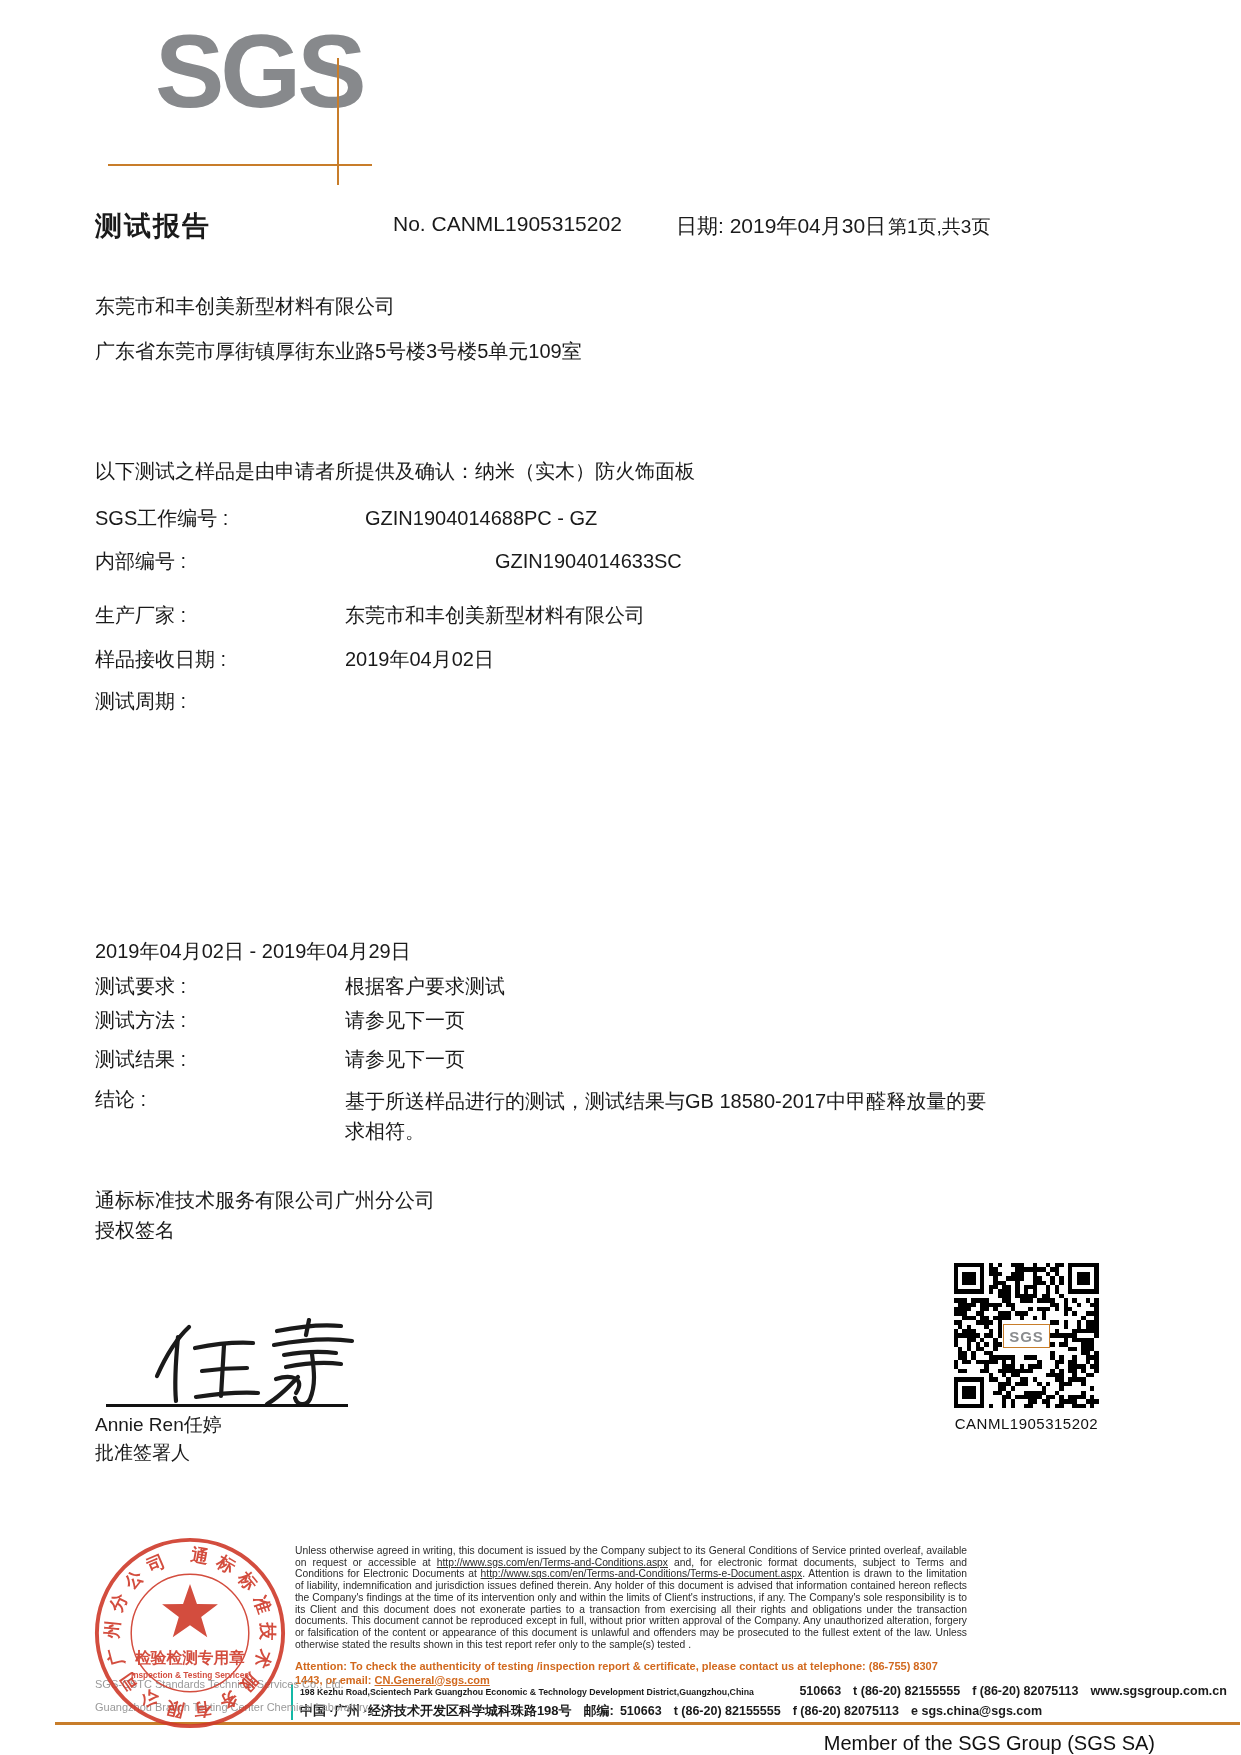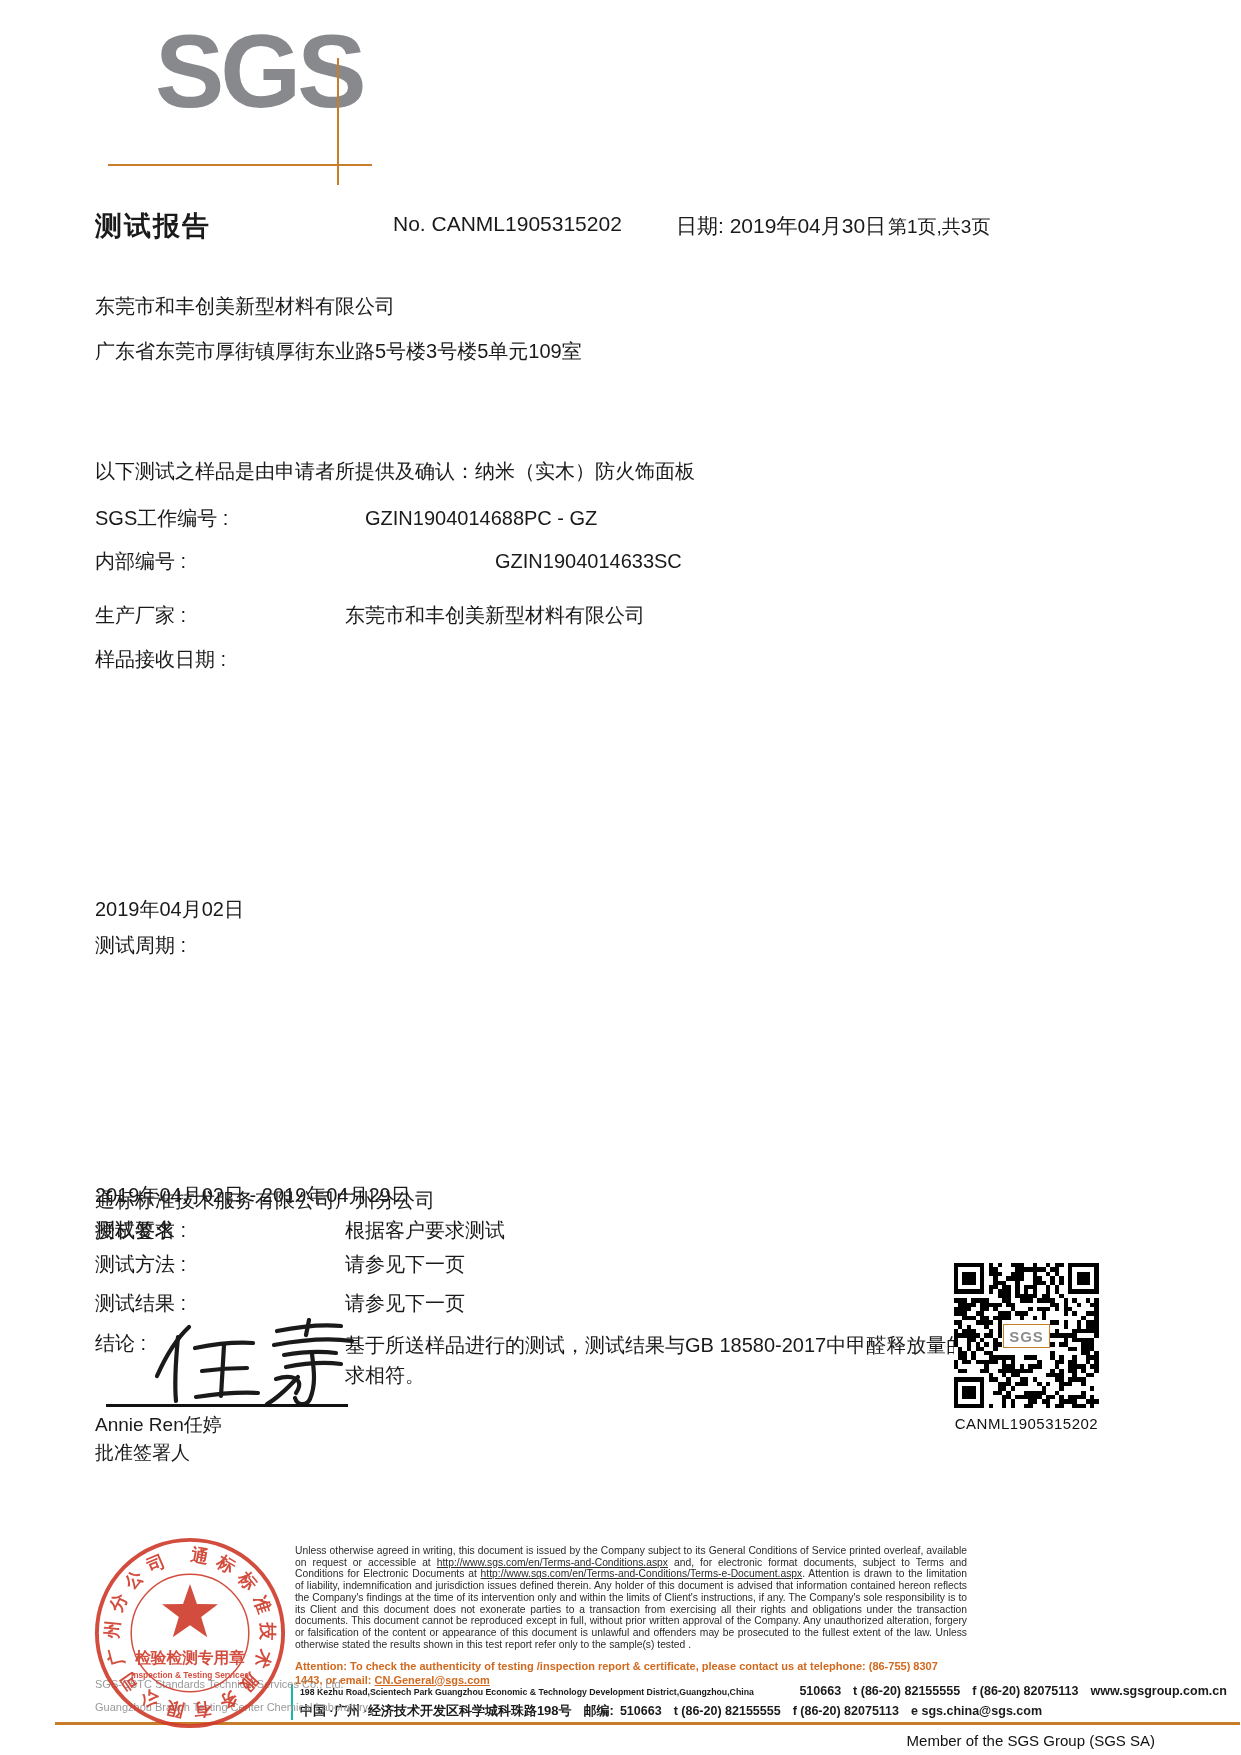--- a/index.html
+++ b/index.html
@@ -31,21 +31,21 @@
   
   .sample-line { position:absolute; left:95px; top:458px; font-size:20px; }
   
   .fields { position:absolute; left:95px; top:505px; width:1060px; }
   .frow { display:flex; line-height:27px; font-size:20px; }
   .frow .flabel { width:250px; flex:0 0 250px; }
   .frow .fvalue { width:660px; }
   .frow:nth-of-type(1){margin-bottom:16px;gap:20px;}
   .frow:nth-of-type(2){margin-bottom:27px;justify-content:space-between;}
   .frow:nth-of-type(3){margin-bottom:17px;}
-  .frow:nth-of-type(4){margin-bottom:9px;flex-direction:column;}
+  .frow:nth-of-type(4){margin-bottom:15px;}
   .frow:nth-of-type(5){margin-bottom:8px;flex-direction:column;}
   .frow:nth-of-type(6){margin-bottom:7px;}
   .frow:nth-of-type(7){margin-bottom:12px;}
   .frow:nth-of-type(8){margin-bottom:13px;}
   .frow .fvalue.wrap { line-height:30px; }
   
   .signoff { position:absolute; left:95px; top:1185px; font-size:20px; line-height:30px; }
   .sig-script { position:absolute; left:125px; top:1318px; }
   .sig-line { position:absolute; left:106px; top:1404px; width:242px; height:3px; background:#111; }
   .sig-name { position:absolute; left:95px; top:1412px; font-size:19px; }
@@ -72,21 +72,21 @@
   .addr-block {
     position:absolute; left:291px; top:1684px; width:1068px;
     border-left:2px solid #14b8a6; padding-left:7px;
   }
   .addr-row { display:flex; align-items:baseline; white-space:nowrap; height:18px; }
   .addr-row .small-en { font-size:9.5px; font-weight:bold; transform:scaleX(0.92); transform-origin:left; }
   .addr-row .cn { font-size:13px; font-weight:bold; }
   .addr-row .big { font-size:12.5px; font-weight:bold; margin-left:6px; }
   .addr-row .sp { margin-left:12px; }
   .footer-rule { position:absolute; left:55px; top:1722px; width:1185px; height:3px; background:#c87d2a; }
-  .member { position:absolute; right:86px; top:1732px; font-size:15px; color:#111;padding-left:48px; }
+  .member { position:absolute; right:86px; top:1732px; font-size:20px; color:#111;padding-left:48px; }
   .behind-stamp-1 { position:absolute; left:95px; top:1678px; font-size:11px; color:#9a9a9a; white-space:nowrap; }
   .behind-stamp-2 { position:absolute; left:95px; top:1701px; font-size:11px; color:#9a9a9a; white-space:nowrap; }
   .stamp { position:absolute; left:92px; top:1535px; opacity:0.9; }
   .stamp text { font-family:"Liberation Sans", sans-serif; }
 </style>
 </head>
 <body>
 
 <div class="page">
 

